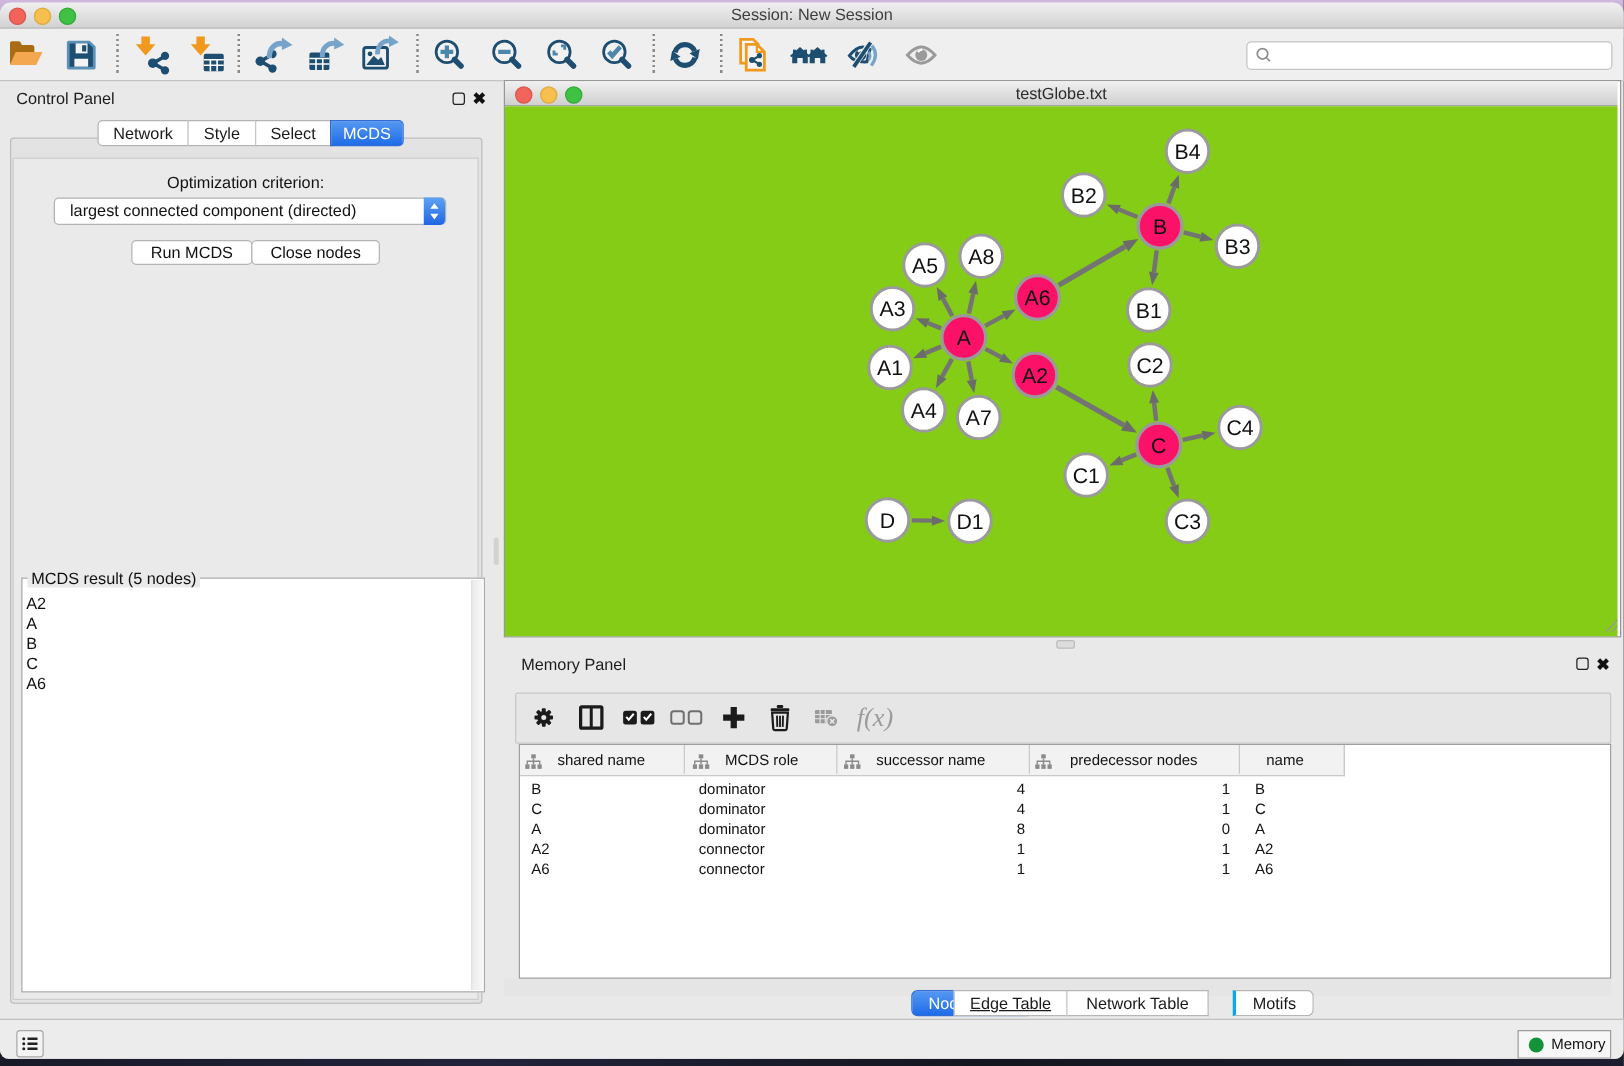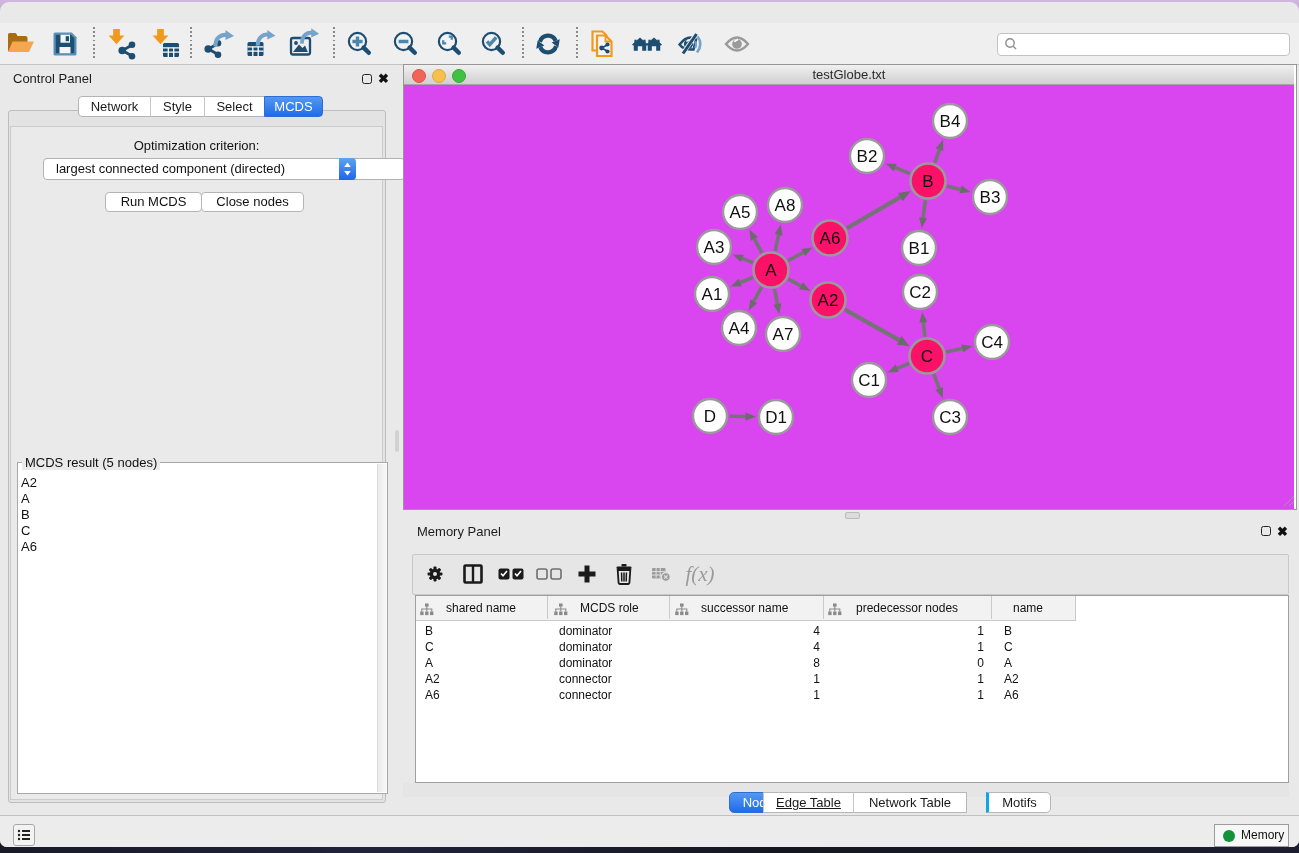--- a/index.html
+++ b/index.html
@@ -47,21 +47,21 @@
   #mcds-scroll{left:359px;top:1px;width:9px;height:328px;background:linear-gradient(90deg,#ececec,#f9f9f9);border-left:1px solid #dadada;}
   
   #netwin{left:403px;top:62px;width:892px;height:444px;background:#fff;
     border:1px solid #979797;}
   #nettitle{left:0;top:0;width:890px;height:19px;
     background:linear-gradient(#f0f0f0,#d0d0d0);border-bottom:1px solid #a5a5a5;}
   #nettitle .title{width:100%;text-align:center;font-size:13px;color:#2b2b2b;line-height:19px;}
   #nettitle .r{left:8px;top:3.5px;background:#f2635a;border:.5px solid #d8554c;}
   #nettitle .y{left:28px;top:3.5px;background:#f6bf4e;border:.5px solid #dcab3c;}
   #nettitle .g{left:48px;top:3.5px;background:#3fc144;border:.5px solid #33a937;}
-  #netcanvas{left:0;top:20px;width:890px;height:424px;background:#d946ef;}
+  #netcanvas{left:0;top:20px;width:890px;height:424px;background:#84cc16;}
   
   #tp-toolbar{left:412px;top:552px;width:875px;height:39px;background:#e6e6e6;
     border:1px solid #c8c8c8;border-radius:2px;}
   #tp-table{left:415px;top:593px;width:872px;height:186px;background:#fff;
     border:1px solid #9f9f9f;}
   #tp-strip{left:403px;top:781px;width:886px;height:14px;background:#e5e5e5;}
   #tp-head{left:0;top:0;width:659px;height:24px;background:#f2f2f2;border-bottom:1px solid #c9c9c9;border-right:1px solid #c9c9c9;}
   .colsep{top:0;height:23px;width:0;border-left:1px solid #c9c9c9;}
   .hcell{font-size:12px;color:#111;top:5px;}
   .cell{font-size:12px;color:#111;height:16px;line-height:16px;}
@@ -75,20 +75,26 @@
   #listbtn{left:13px;top:822px;width:20px;height:20px;background:#f3f3f3;
     border:1px solid #a8a8a8;border-radius:3px;}
   .btab.tabsel{background:linear-gradient(#5598f2,#1f6ce8);color:#fff;border-color:#2f6cd8;}
 </style>
 </head>
 <body>
 <div class="abs" id="desktop-top"></div>
 <div class="abs" id="desktop-bottom"></div>
 <div class="abs" id="app">
 
+  <div class="abs" id="titlebar">
+    <div class="abs light r"></div>
+      <div class="abs light y"></div>
+      <div class="abs light g"></div>
+    <div class="abs title">Session: New Session</div>
+  </div>
 
   <div class="abs" id="toolbar">
     <div class="abs tsep" style="left:93px"></div>
     <div class="abs tsep" style="left:190px"></div>
     <div class="abs tsep" style="left:333px"></div>
     <div class="abs tsep" style="left:522px"></div>
     <div class="abs tsep" style="left:576px"></div>
     <div class="abs" id="tbicons">
         <svg width="760" height="41" style="position:absolute;left:0;top:0">
           <g transform="translate(21,21)">
@@ -234,21 +240,21 @@
   <div class="abs panel-title" style="left:13px;top:69px;">Control Panel</div>
   <div class="abs floatbtn" style="left:362px;top:72px;"></div>
   <div class="abs closex" style="left:378px;top:71px;">✖</div>
   <div class="abs" id="cp-outer"></div>
   <div class="abs" id="cp-inner"></div>
   <div class="abs tab" style="left:78px;width:71px;border-radius:4px 0 0 4px;">Network</div>
   <div class="abs tab" style="left:150px;width:53px;border-left:1px solid #c6c6c6;">Style</div>
   <div class="abs tab" style="left:204px;width:59px;border-left:1px solid #c6c6c6;">Select</div>
   <div class="abs tab tabsel" style="left:264px;width:57px;border-radius:0 4px 4px 0;">MCDS</div>
   <div class="abs" style="left:0;top:136px;width:393px;text-align:center;font-size:13px;color:#111;">Optimization criterion:</div>
-  <div class="abs" style="left:43px;top:156px;width:312px;height:20px;background:#fff;border:1px solid #b2b2b2;border-radius:4px;padding-left:48px;">
+  <div class="abs" style="left:43px;top:156px;width:312px;height:20px;background:#fff;border:1px solid #b2b2b2;border-radius:4px;">
     <div class="abs" style="left:12px;top:0;font-size:13px;color:#111;line-height:20px;">largest connected component (directed)</div>
     <div class="abs stepper" style="left:295px;top:-1px;width:17px;height:22px;">
       <svg width="17" height="22" style="position:absolute">
         <path d="M8.5 4.5 L11.8 9 L5.2 9 Z" fill="#fff"></path>
         <path d="M8.5 17.5 L11.8 13 L5.2 13 Z" fill="#fff"></path>
       </svg>
     </div>
   </div>
   <div class="abs btn" style="left:105px;top:190px;width:95px;height:18px;line-height:18px;">Run MCDS</div>
   <div class="abs btn" style="left:201px;top:190px;width:101px;height:18px;line-height:18px;">Close nodes</div>

